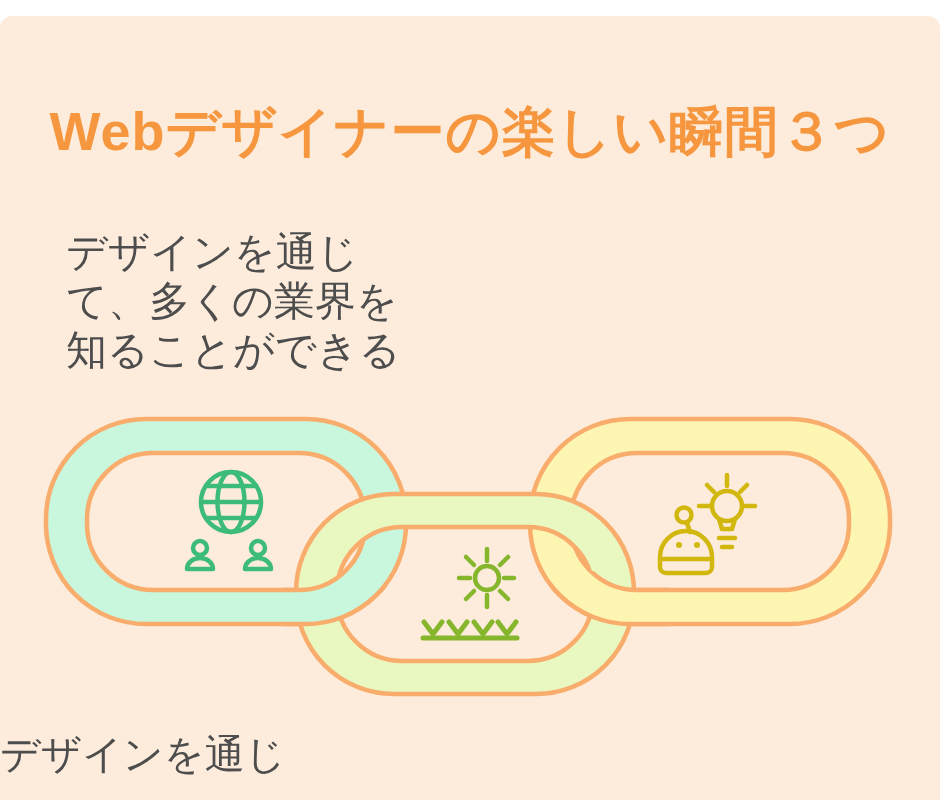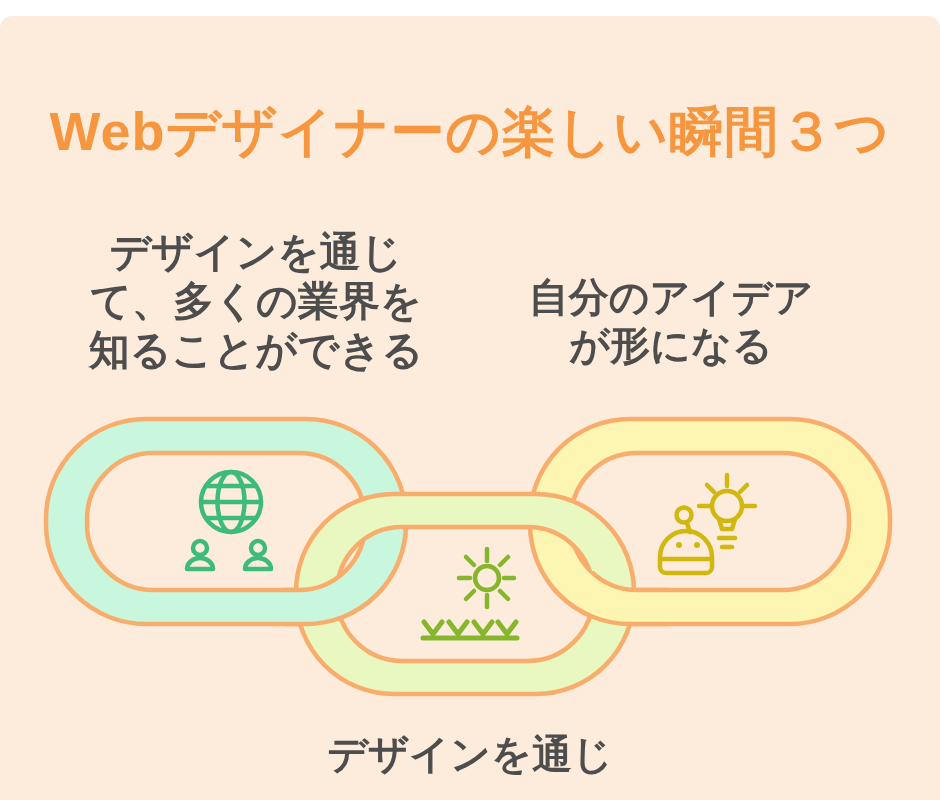--- a/index.html
+++ b/index.html
@@ -14,41 +14,39 @@
   }
   .title{
     position:absolute;top:80px;left:0;right:0;
     text-align:center;
     font-size:54px;font-weight:800;letter-spacing:1px;
     color:var(--title,#f6973f);
   }
   .label{
     position:absolute;
     color:var(--text,#4d4d4d);
-    text-align:center;
+    text-align:left;
     white-space:pre-line;
-    font-weight:bold;
+    font-weight:normal;
   }
   .label-left{ top:212px;left:66px;width:380px;font-size:41px;line-height:49px; }
   .label-right{ top:257px;left:521px;width:300px;font-size:40px;line-height:48px; }
   .label-bottom{ top:714px;left:0;right:0;font-size:40px;line-height:48px; }
   svg{position:absolute;top:0;left:0;}
 </style>
 </head>
 <body>
 
 <div class="canvas">
 
   <div class="title">Webデザイナーの楽しい瞬間３つ</div>
 
   <div class="label label-left">デザインを通じ
 て、多くの業界を
 知ることができる</div>
-  <div class="label label-right">自分のアイデア
-が形になる</div>
   <div class="label label-bottom">デザインを通じ</div>
 
   <svg width="940" height="800" viewBox="0 0 940 800">
     <defs>
       <clipPath id="clipA">
           <rect x="283" y="555" width="104" height="68"></rect>
         </clipPath>
       <clipPath id="clipB">
           <rect x="551" y="555" width="118" height="68"></rect>
         </clipPath>

